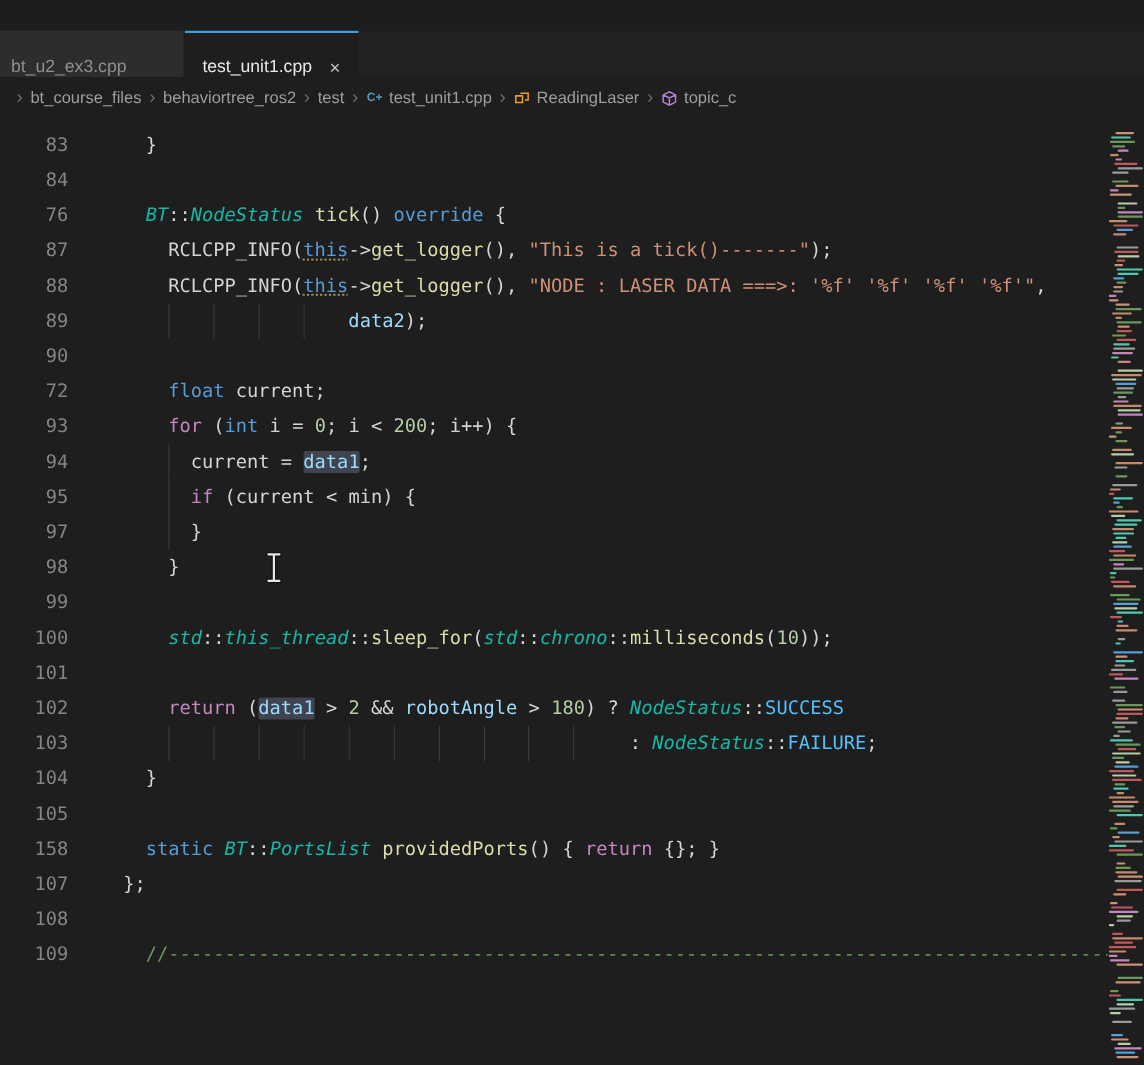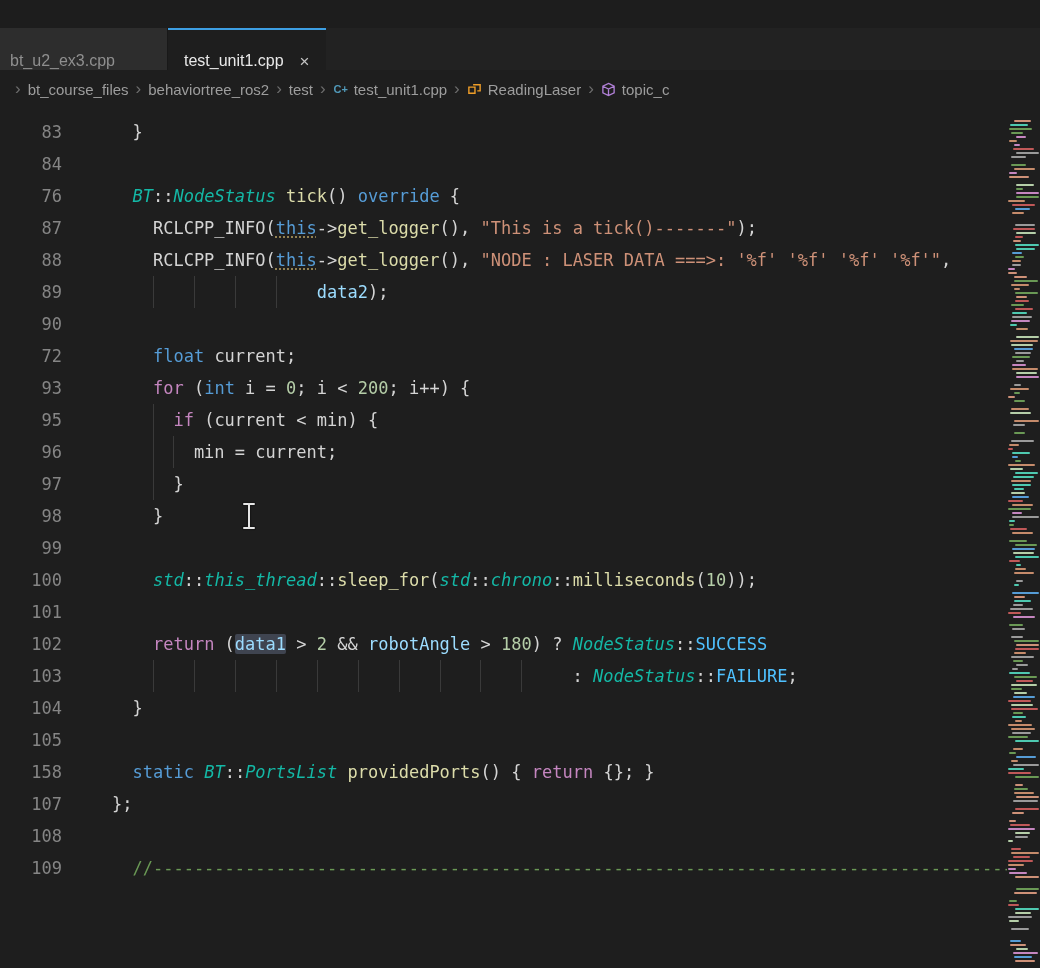--- a/index.html
+++ b/index.html
@@ -99,22 +99,22 @@
   <div class="code-wrap">
       <div class="code-line"><div class="ln">83</div><div class="lt"><span class="p">  }</span></div></div>
       <div class="code-line"><div class="ln">84</div><div class="lt"></div></div>
       <div class="code-line"><div class="ln">76</div><div class="lt"><span class="p">  </span><span class="t">BT</span><span class="p">::</span><span class="t">NodeStatus</span><span class="p"> </span><span class="f">tick</span><span class="p">() </span><span class="kb">override</span><span class="p"> {</span></div></div>
       <div class="code-line"><div class="ln">87</div><div class="lt"><span class="p">    RCLCPP_INFO(</span><span class="ku">this</span><span class="p">-&gt;</span><span class="f">get_logger</span><span class="p">(), </span><span class="s">"This is a tick()-------"</span><span class="p">);</span></div></div>
       <div class="code-line"><div class="ln">88</div><div class="lt"><span class="p">    RCLCPP_INFO(</span><span class="ku">this</span><span class="p">-&gt;</span><span class="f">get_logger</span><span class="p">(), </span><span class="s">"NODE : LASER DATA ===&gt;: '%f' '%f' '%f' '%f'"</span><span class="p">,</span></div></div>
       <div class="code-line"><div class="ln">89</div><div class="lt"><i class="guide" style="left: 4ch;"></i><i class="guide" style="left: 8ch;"></i><i class="guide" style="left: 12ch;"></i><i class="guide" style="left: 16ch;"></i><span class="p">                    </span><span class="v">data2</span><span class="p">);</span></div></div>
       <div class="code-line"><div class="ln">90</div><div class="lt"></div></div>
       <div class="code-line"><div class="ln">72</div><div class="lt"><span class="p">    </span><span class="kb">float</span><span class="p"> current;</span></div></div>
       <div class="code-line"><div class="ln">93</div><div class="lt"><span class="p">    </span><span class="kp">for</span><span class="p"> (</span><span class="kb">int</span><span class="p"> i = </span><span class="n">0</span><span class="p">; i &lt; </span><span class="n">200</span><span class="p">; i++) {</span></div></div>
+      <div class="code-line"><div class="ln">94</div><div class="lt"><i class="guide" style="left: 4ch;"></i><span class="p">      current = </span><span class="v hl">data1</span><span class="p">;</span></div></div>
       <div class="code-line"><div class="ln">95</div><div class="lt"><i class="guide" style="left: 4ch;"></i><span class="p">      </span><span class="kp">if</span><span class="p"> (current &lt; min) {</span></div></div>
-      <div class="code-line"><div class="ln">96</div><div class="lt"><i class="guide" style="left: 4ch;"></i><i class="guide" style="left: 6ch;"></i><span class="p">        min = current;</span></div></div>
       <div class="code-line"><div class="ln">97</div><div class="lt"><i class="guide" style="left: 4ch;"></i><span class="p">      }</span></div></div>
       <div class="code-line"><div class="ln">98</div><div class="lt"><span class="p">    }</span></div></div>
       <div class="code-line"><div class="ln">99</div><div class="lt"></div></div>
       <div class="code-line"><div class="ln">100</div><div class="lt"><span class="p">    </span><span class="t">std</span><span class="p">::</span><span class="t">this_thread</span><span class="p">::</span><span class="f">sleep_for</span><span class="p">(</span><span class="t">std</span><span class="p">::</span><span class="t">chrono</span><span class="p">::</span><span class="f">milliseconds</span><span class="p">(</span><span class="n">10</span><span class="p">));</span></div></div>
       <div class="code-line"><div class="ln">101</div><div class="lt"></div></div>
       <div class="code-line"><div class="ln">102</div><div class="lt"><span class="p">    </span><span class="kp">return</span><span class="p"> (</span><span class="v hl">data1</span><span class="p"> &gt; </span><span class="n">2</span><span class="p"> &amp;&amp; </span><span class="v">robotAngle</span><span class="p"> &gt; </span><span class="n">180</span><span class="p">) ? </span><span class="t">NodeStatus</span><span class="p">::</span><span class="e">SUCCESS</span></div></div>
       <div class="code-line"><div class="ln">103</div><div class="lt"><i class="guide" style="left: 4ch;"></i><i class="guide" style="left: 8ch;"></i><i class="guide" style="left: 12ch;"></i><i class="guide" style="left: 16ch;"></i><i class="guide" style="left: 20ch;"></i><i class="guide" style="left: 24ch;"></i><i class="guide" style="left: 28ch;"></i><i class="guide" style="left: 32ch;"></i><i class="guide" style="left: 36ch;"></i><i class="guide" style="left: 40ch;"></i><span class="p">                                             : </span><span class="t">NodeStatus</span><span class="p">::</span><span class="e">FAILURE</span><span class="p">;</span></div></div>
       <div class="code-line"><div class="ln">104</div><div class="lt"><span class="p">  }</span></div></div>
       <div class="code-line"><div class="ln">105</div><div class="lt"></div></div>
       <div class="code-line"><div class="ln">158</div><div class="lt"><span class="p">  </span><span class="kb">static</span><span class="p"> </span><span class="t">BT</span><span class="p">::</span><span class="t">PortsList</span><span class="p"> </span><span class="f">providedPorts</span><span class="p">() { </span><span class="kp">return</span><span class="p"> {}; }</span></div></div>

